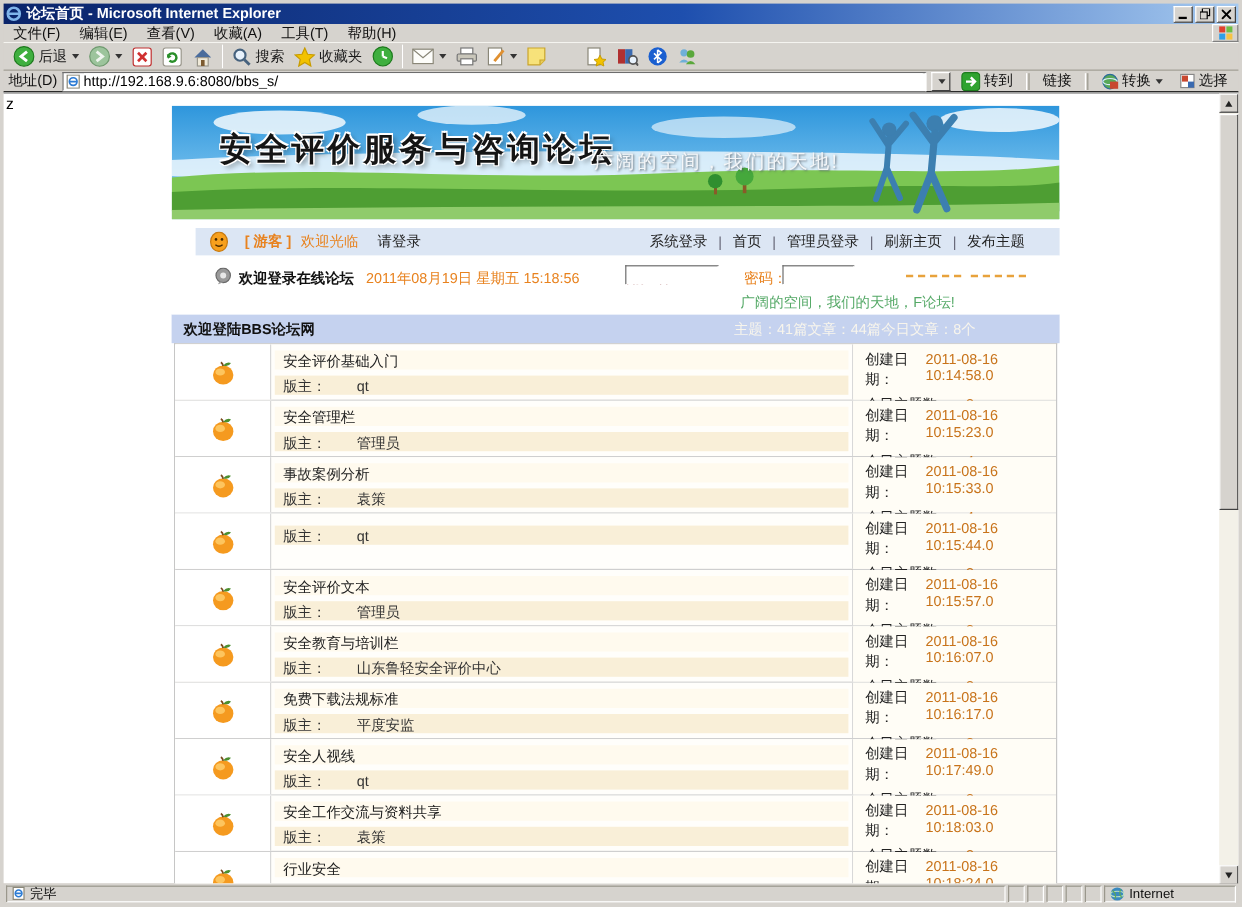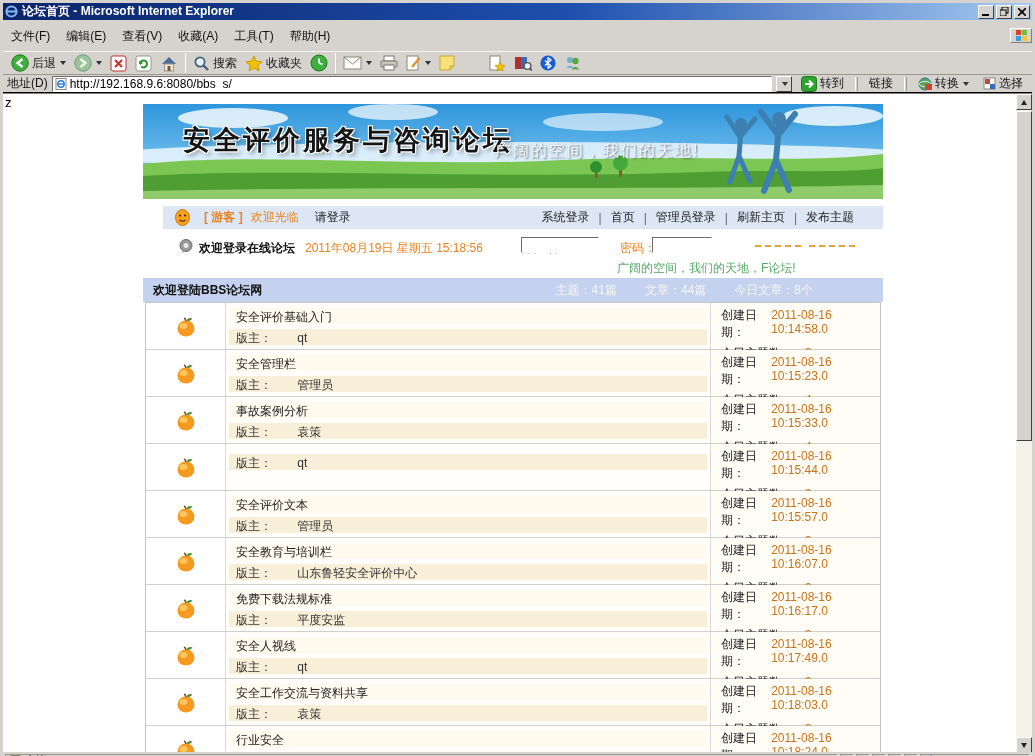--- a/index.html
+++ b/index.html
@@ -17,21 +17,21 @@
     background: linear-gradient(90deg,#0a246a 0%,#1e4fae 55%,#a6caf0 100%);
   }
   .wtitle { color:#fff; font-weight:bold; font-size:12px; margin-left:4px; white-space:nowrap; }
   .winbtns { margin-left:auto; display:flex; gap:2px; }
   .wbtn {
     width:16px; height:14px; background:#d6d3ce;
     border:1px solid; border-color:#fff #404040 #404040 #fff;
     display:flex; align-items:center; justify-content:center;
   }
   
-  .menubar { height:32px; display:flex; align-items:center; background:#d6d3ce; border-bottom:1px solid #f5f4f0; }
+  .menubar { height:16px; display:flex; align-items:center; background:#d6d3ce; border-bottom:1px solid #f5f4f0; }
   .menuitem { padding:0 8px; color:#111; height:16px; line-height:16px; }
   .winflag { margin-left:auto; width:22px; height:15px; display:flex; align-items:center; justify-content:center;
              border:1px solid; border-color:#fff #808080 #808080 #fff; background:#d6d3ce; }
   .flaggrid { display:grid; grid-template-columns:5px 5px; grid-template-rows:5px 5px; gap:1px; }
   .fq1{background:#e0412e}.fq2{background:#6fbe44}.fq3{background:#2f9fe8}.fq4{background:#f6c343}
   
   .toolbar { height:23px; display:flex; align-items:center; background:#d6d3ce; padding:0 4px; border-bottom:1px solid #9a978c; }
   .tbtn { display:flex; align-items:center; gap:3px; padding:0 4px; height:22px; color:#1a1a1a; cursor:pointer; white-space:nowrap; }
   .tsep { width:1px; height:20px; background:#a9a69a; border-right:1px solid #fff; margin:0 3px; }
   .dd { width:0; height:0; border-left:3px solid transparent; border-right:3px solid transparent; border-top:4px solid #333; margin-left:1px; }
@@ -75,21 +75,21 @@
   .lr-pinput { position:absolute; left:509px; top:8px; width:60px; height:16px; }
   .classic-input { border:1px solid; border-color:#6d6d6d #fff #fff #6d6d6d; background:#fff; font-size:12px; font-family:inherit; padding:0 2px; }
   .lr-slogan { position:absolute; left:474px; top:31px; color:#55a967; white-space:nowrap; }
   .lr-dashes { position:absolute; left:612px; top:16px; display:flex; gap:8px; }
   .lr-dashes i { display:block; height:0; border-bottom:2px dashed #e8a23c; }
   .lr-dashes i:nth-child(1){ width:46px; } .lr-dashes i:nth-child(2){ width:46px; }
   .chat-ico { position:absolute; left:36px; top:10px; }
   
   .boardheader { height:24px; background:#c5d2ef; display:flex; align-items:center; padding:0 70px 0 10px; }
   .bh-title { font-weight:bold; color:#111; }
-  .bh-stats { margin-left:auto; display:flex; gap:28px; color:#f8f5ec; }
+  .bh-stats { margin-left:auto; display:flex; color:#f8f5ec; }
   
   .ftable { margin:0 2px; border:1px solid #c6c6c6; border-bottom:none; background:#fff; }
   .frow { display:flex; height:47px; border-bottom:1px solid #cfcfcf; background:#fffefb; }
   .cell-icon { width:80px; border-right:1px solid #d8d8d8; display:flex; align-items:center; justify-content:center; background:#fff; }
   .cell-main { flex:1; border-right:1px solid #d8d8d8; padding:5px 3px 0 3px; overflow:hidden; }
   .line-title { height:16px; background:#fffaee; padding:1px 0 0 7px; }
   .line-title a { color:#222; text-decoration:none; cursor:pointer; }
   .line-mod { height:16px; background:#f9efd8; margin-top:5px; padding:1px 0 0 7px; color:#333; }
   .mod-name { margin-left:22px; }
   .cell-right { width:169px; padding:4px 8px 0 10px; background:#fffdf6; }

